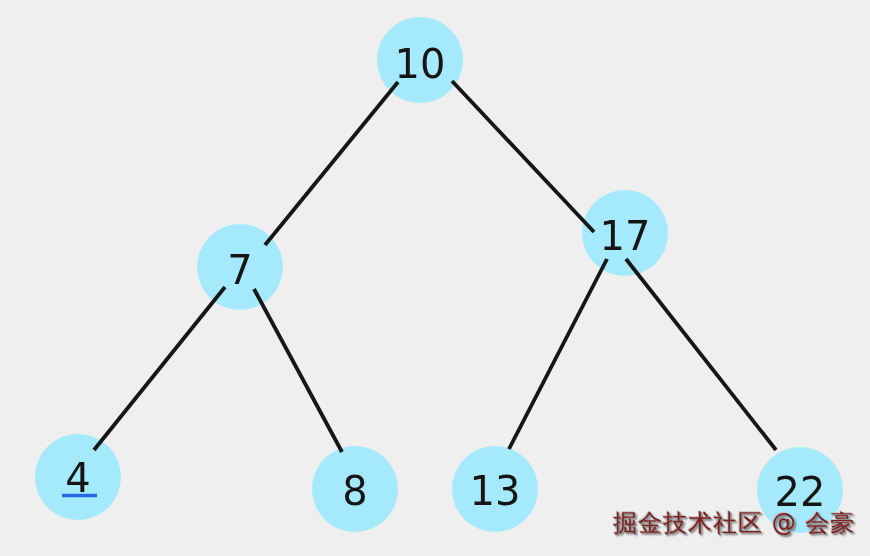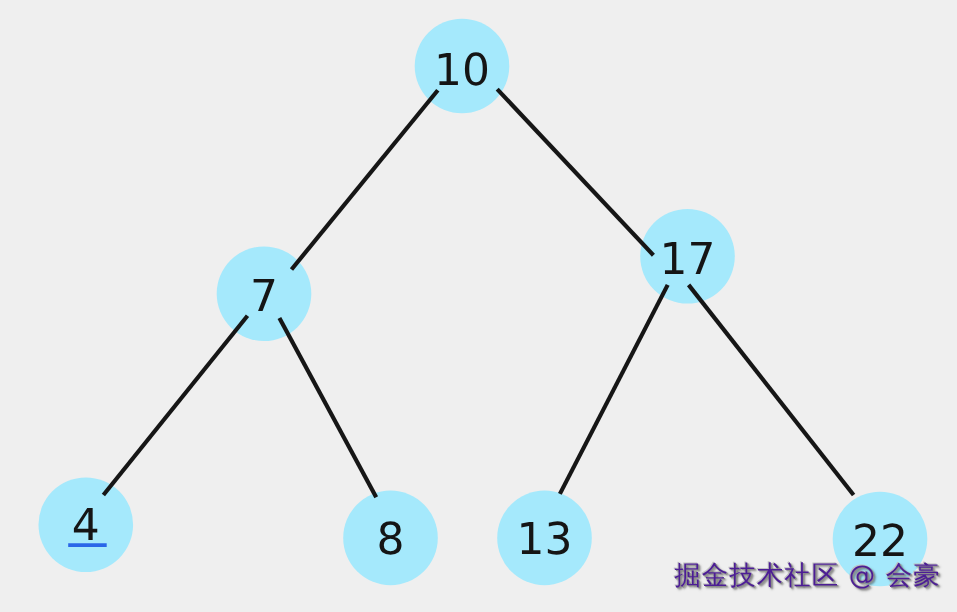--- a/index.html
+++ b/index.html
@@ -26,21 +26,21 @@
     text-anchor: middle;
   }
   .watermark {
     position: absolute;
     left: 613px;
     top: 508px;
     font-size: 24px;
     line-height: 30px;
     letter-spacing: 1px;
     white-space: nowrap;
-    color: #4c1d95;
+    color: #7f1d1d;
     text-shadow:
       1px 1px 0 #8d8d8d,
       2px 2px 2px rgba(70,70,70,0.75),
       -1px -1px 0 rgba(190,190,190,0.9);
     user-select: none;
   }
 </style>
 </head>
 <body>
 

